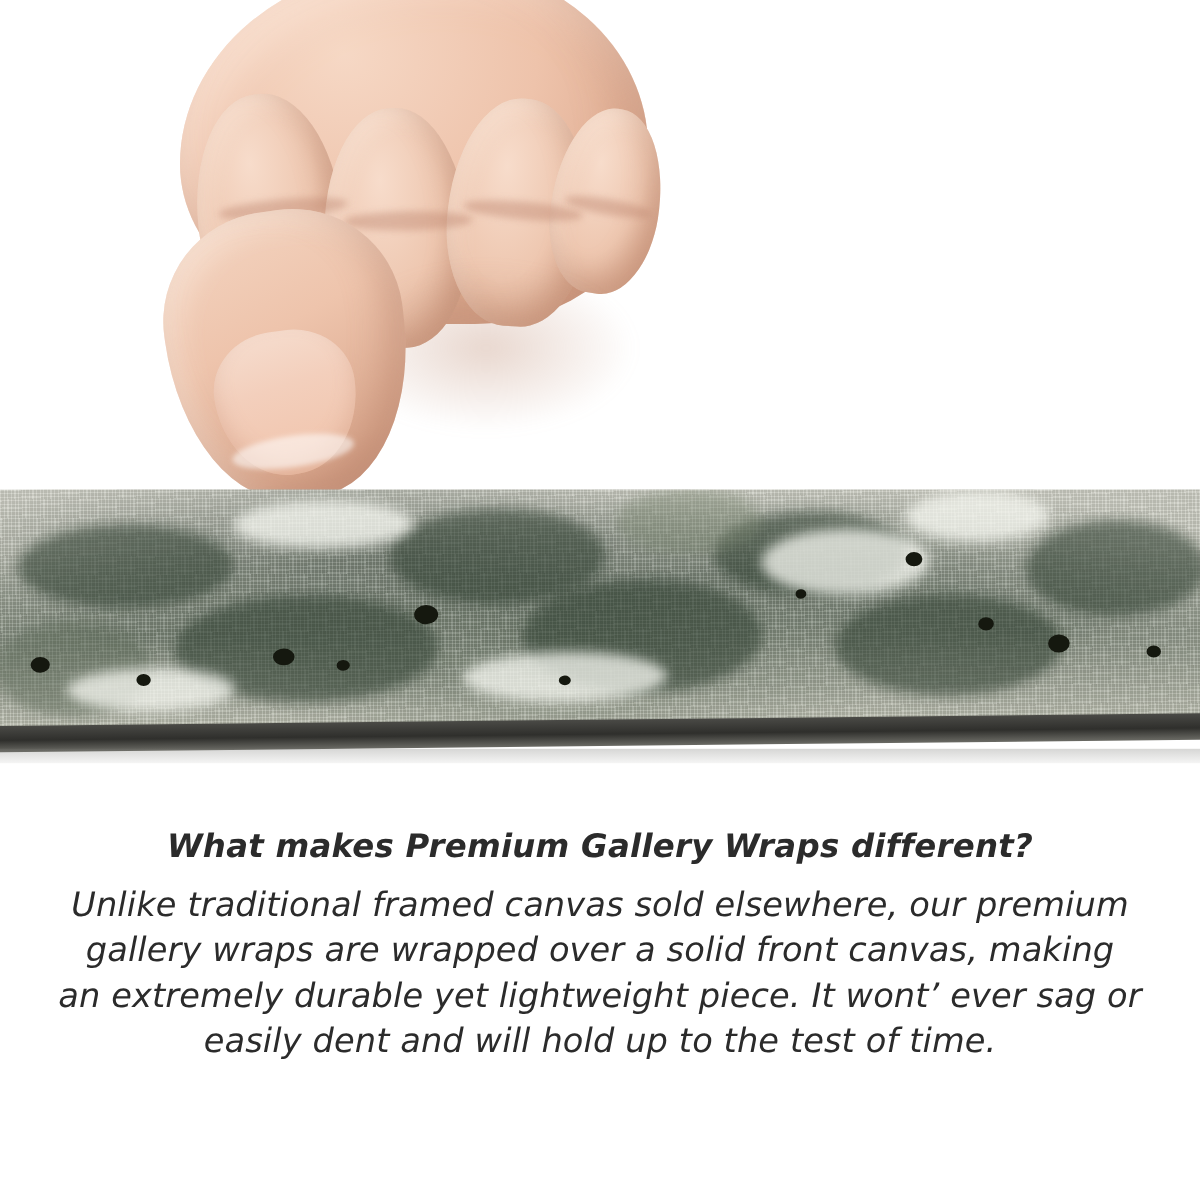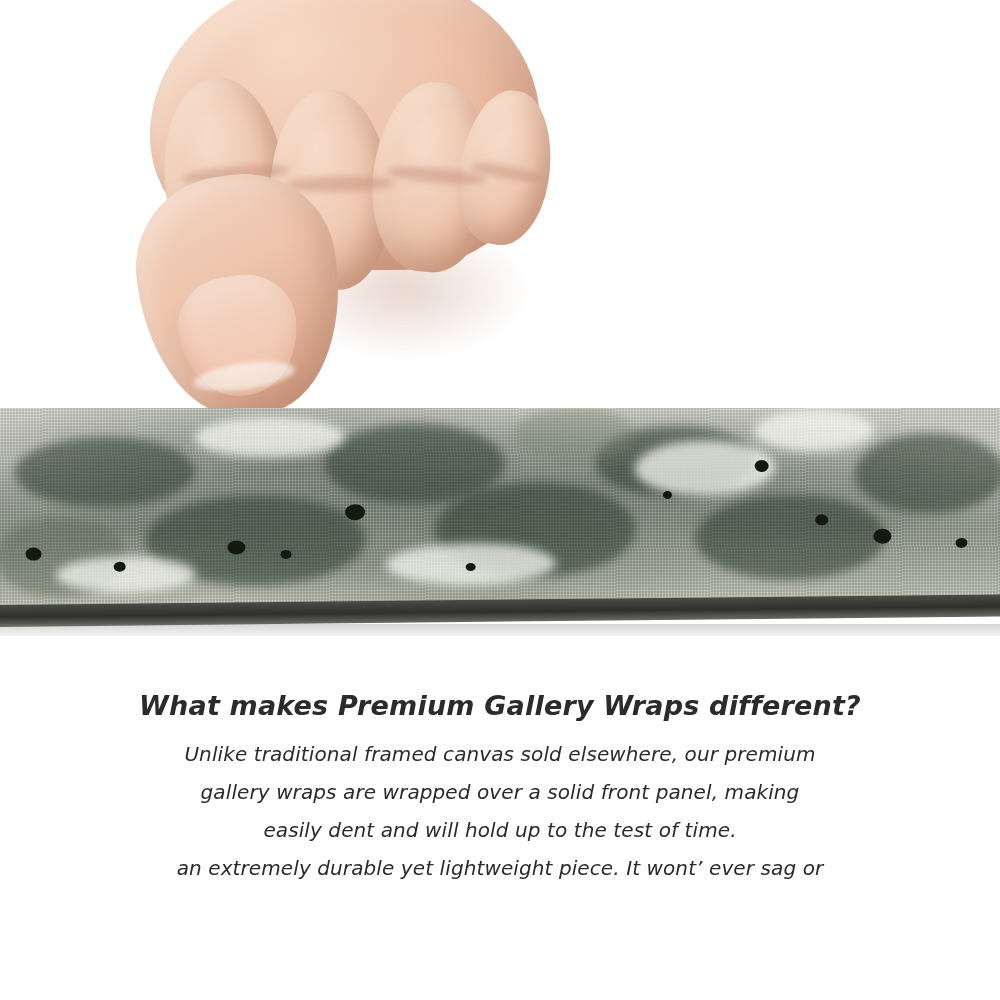--- a/index.html
+++ b/index.html
@@ -198,21 +198,21 @@
     font-family: "DejaVu Sans", sans-serif;
     font-style: italic;
   }
   .caption-title {
     font-size: 27px;
     font-weight: bold;
     letter-spacing: 0.2px;
     margin-bottom: 14px;
   }
   .caption-line {
-    font-size: 20px;
+    font-size: 28px;
     line-height: 38px;
     letter-spacing: 0.1px;
   }
 </style>
 </head>
 <body>
 
 <div class="page">
 
   <div class="photo-area">
@@ -265,18 +265,18 @@
       <div class="dot" style="left:960px; top:140px; width:12px; height:10px;"></div>
       <div class="dot" style="left:668px; top:90px;  width:9px;  height:8px;"></div>
     </div>
     <div class="canvas-bottom-edge"></div>
     <div class="canvas-drop-shadow"></div>
   </div>
 
   <div class="caption">
     <div class="caption-title">What makes Premium Gallery Wraps different?</div>
     <div class="caption-line">Unlike traditional framed canvas sold elsewhere, our premium</div>
-    <div class="caption-line">gallery wraps are wrapped over a solid front panel, making</div>
+    <div class="caption-line">gallery wraps are wrapped over a solid front canvas, making</div>
+    <div class="caption-line">an extremely durable yet lightweight piece. It wont’ ever sag or</div>
     <div class="caption-line">easily dent and will hold up to the test of time.</div>
-    <div class="caption-line">an extremely durable yet lightweight piece. It wont’ ever sag or</div>
   </div>
 
 </div>
 
 </body></html>

